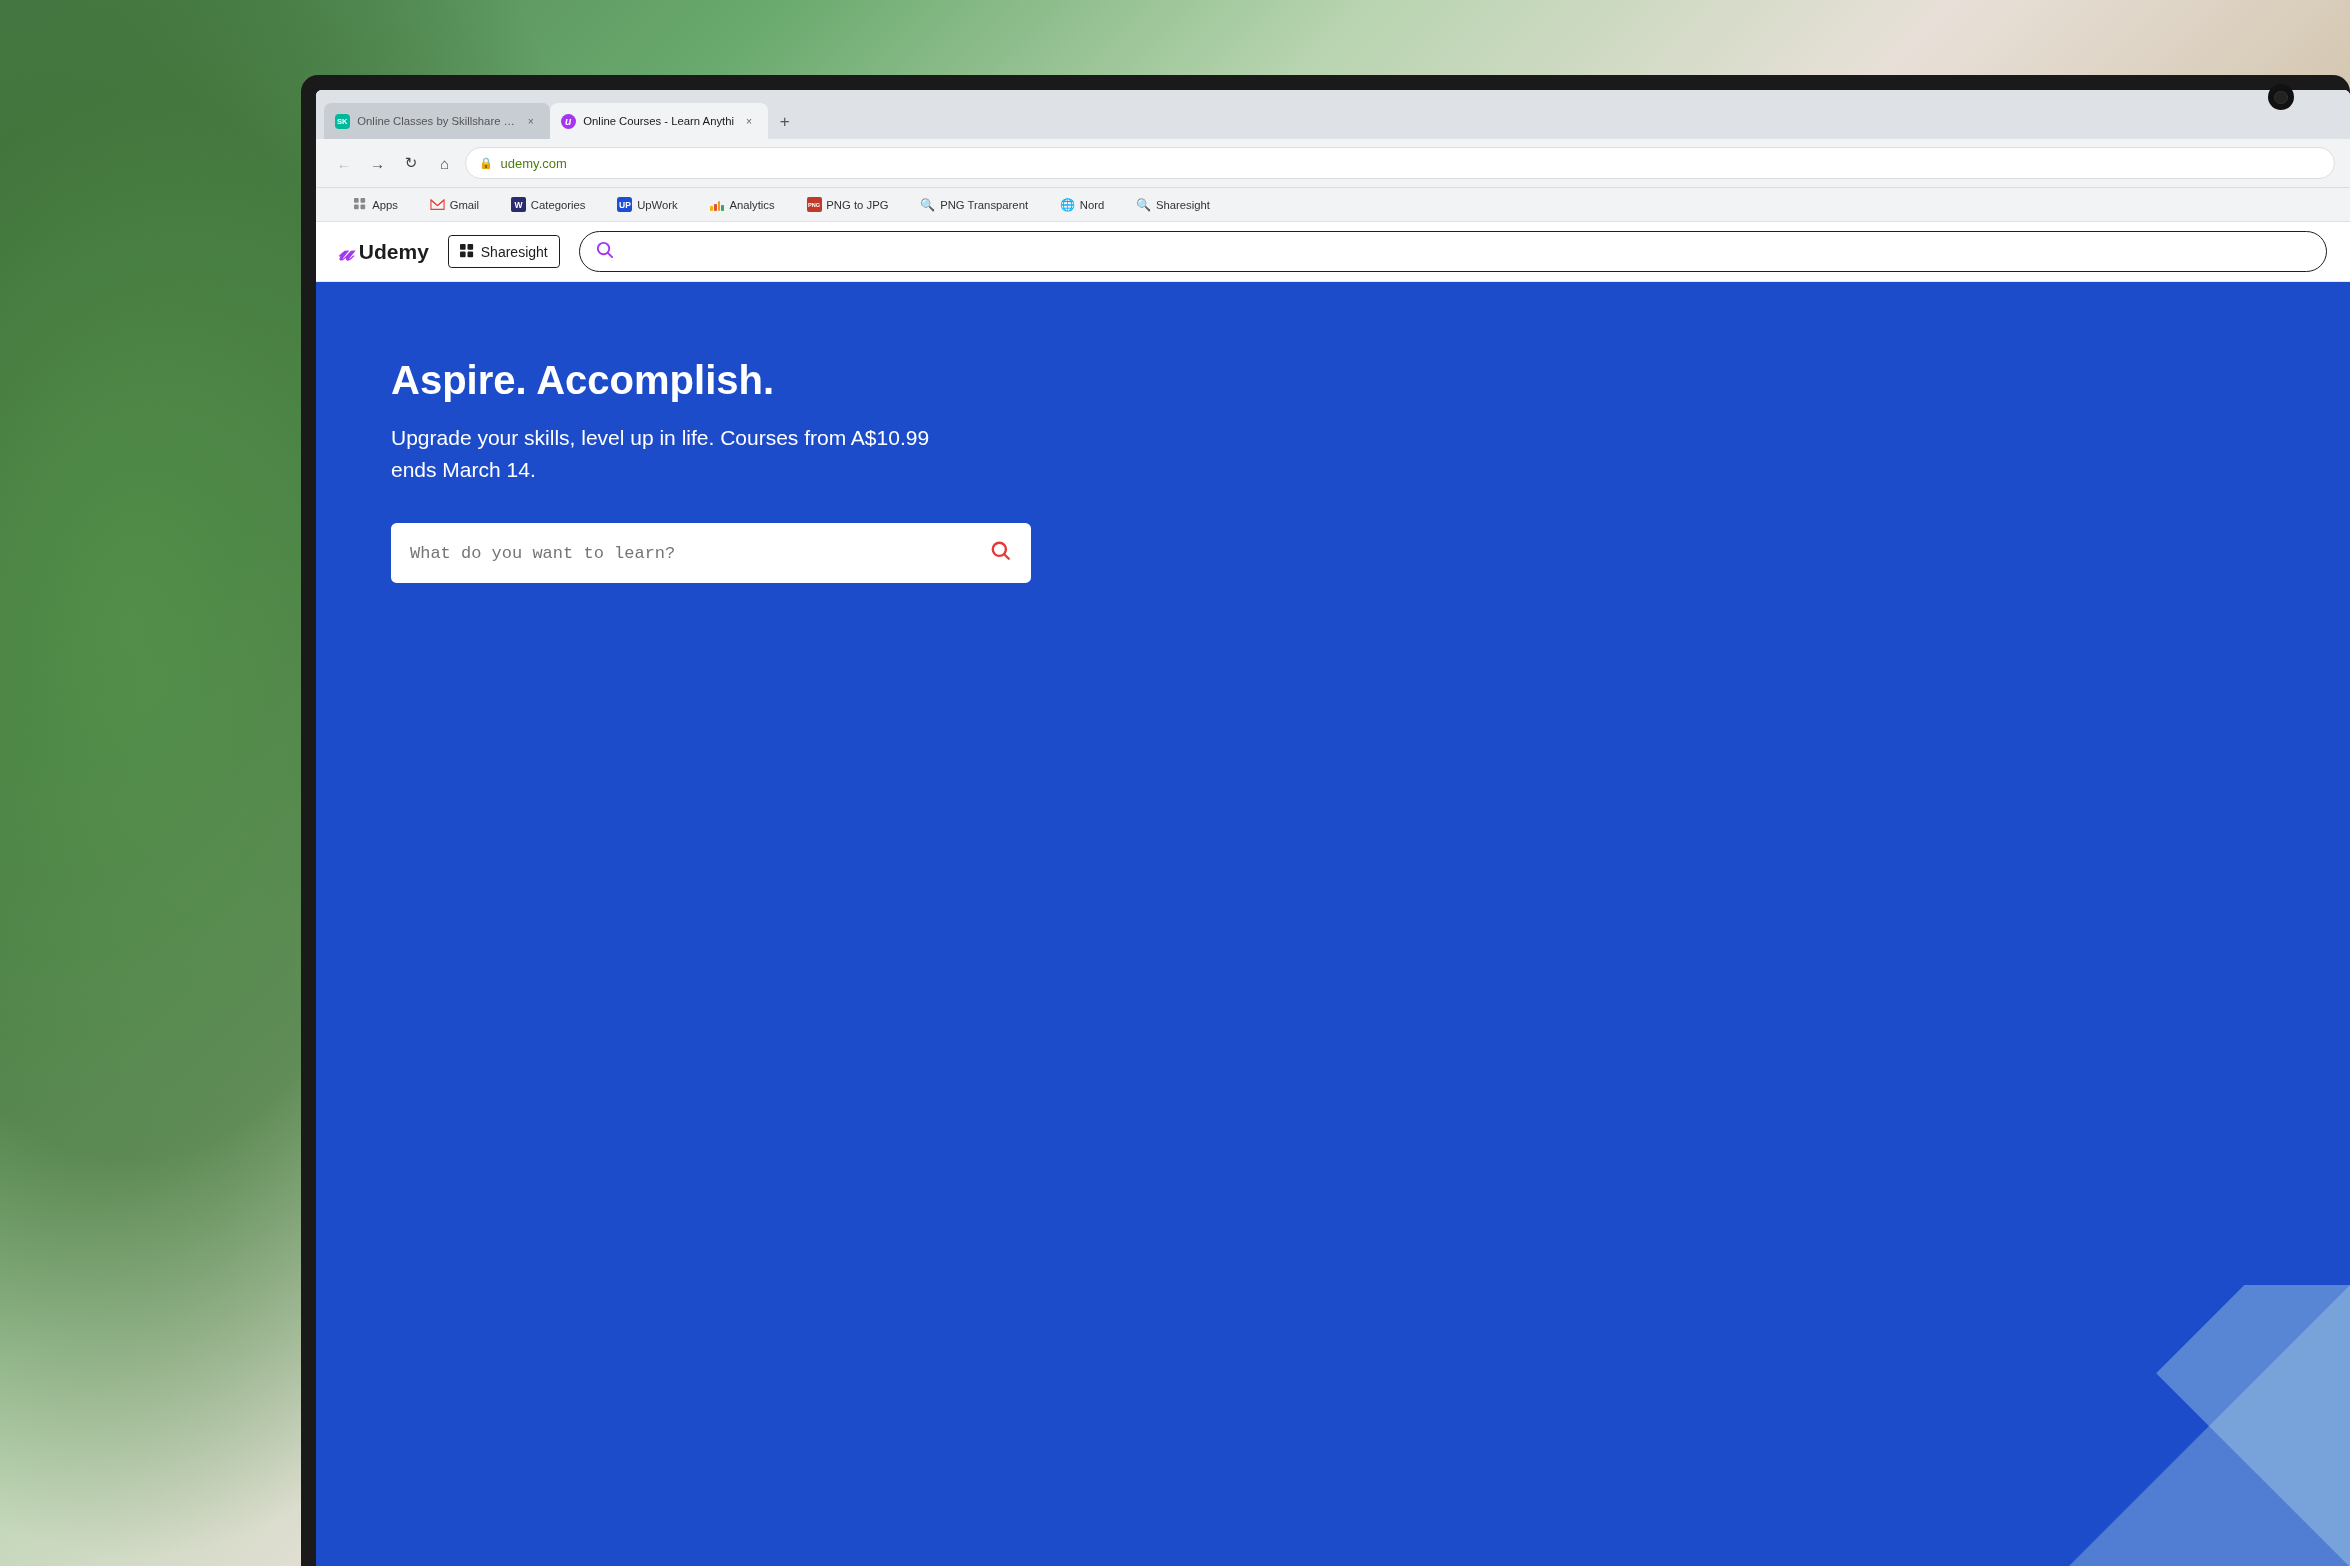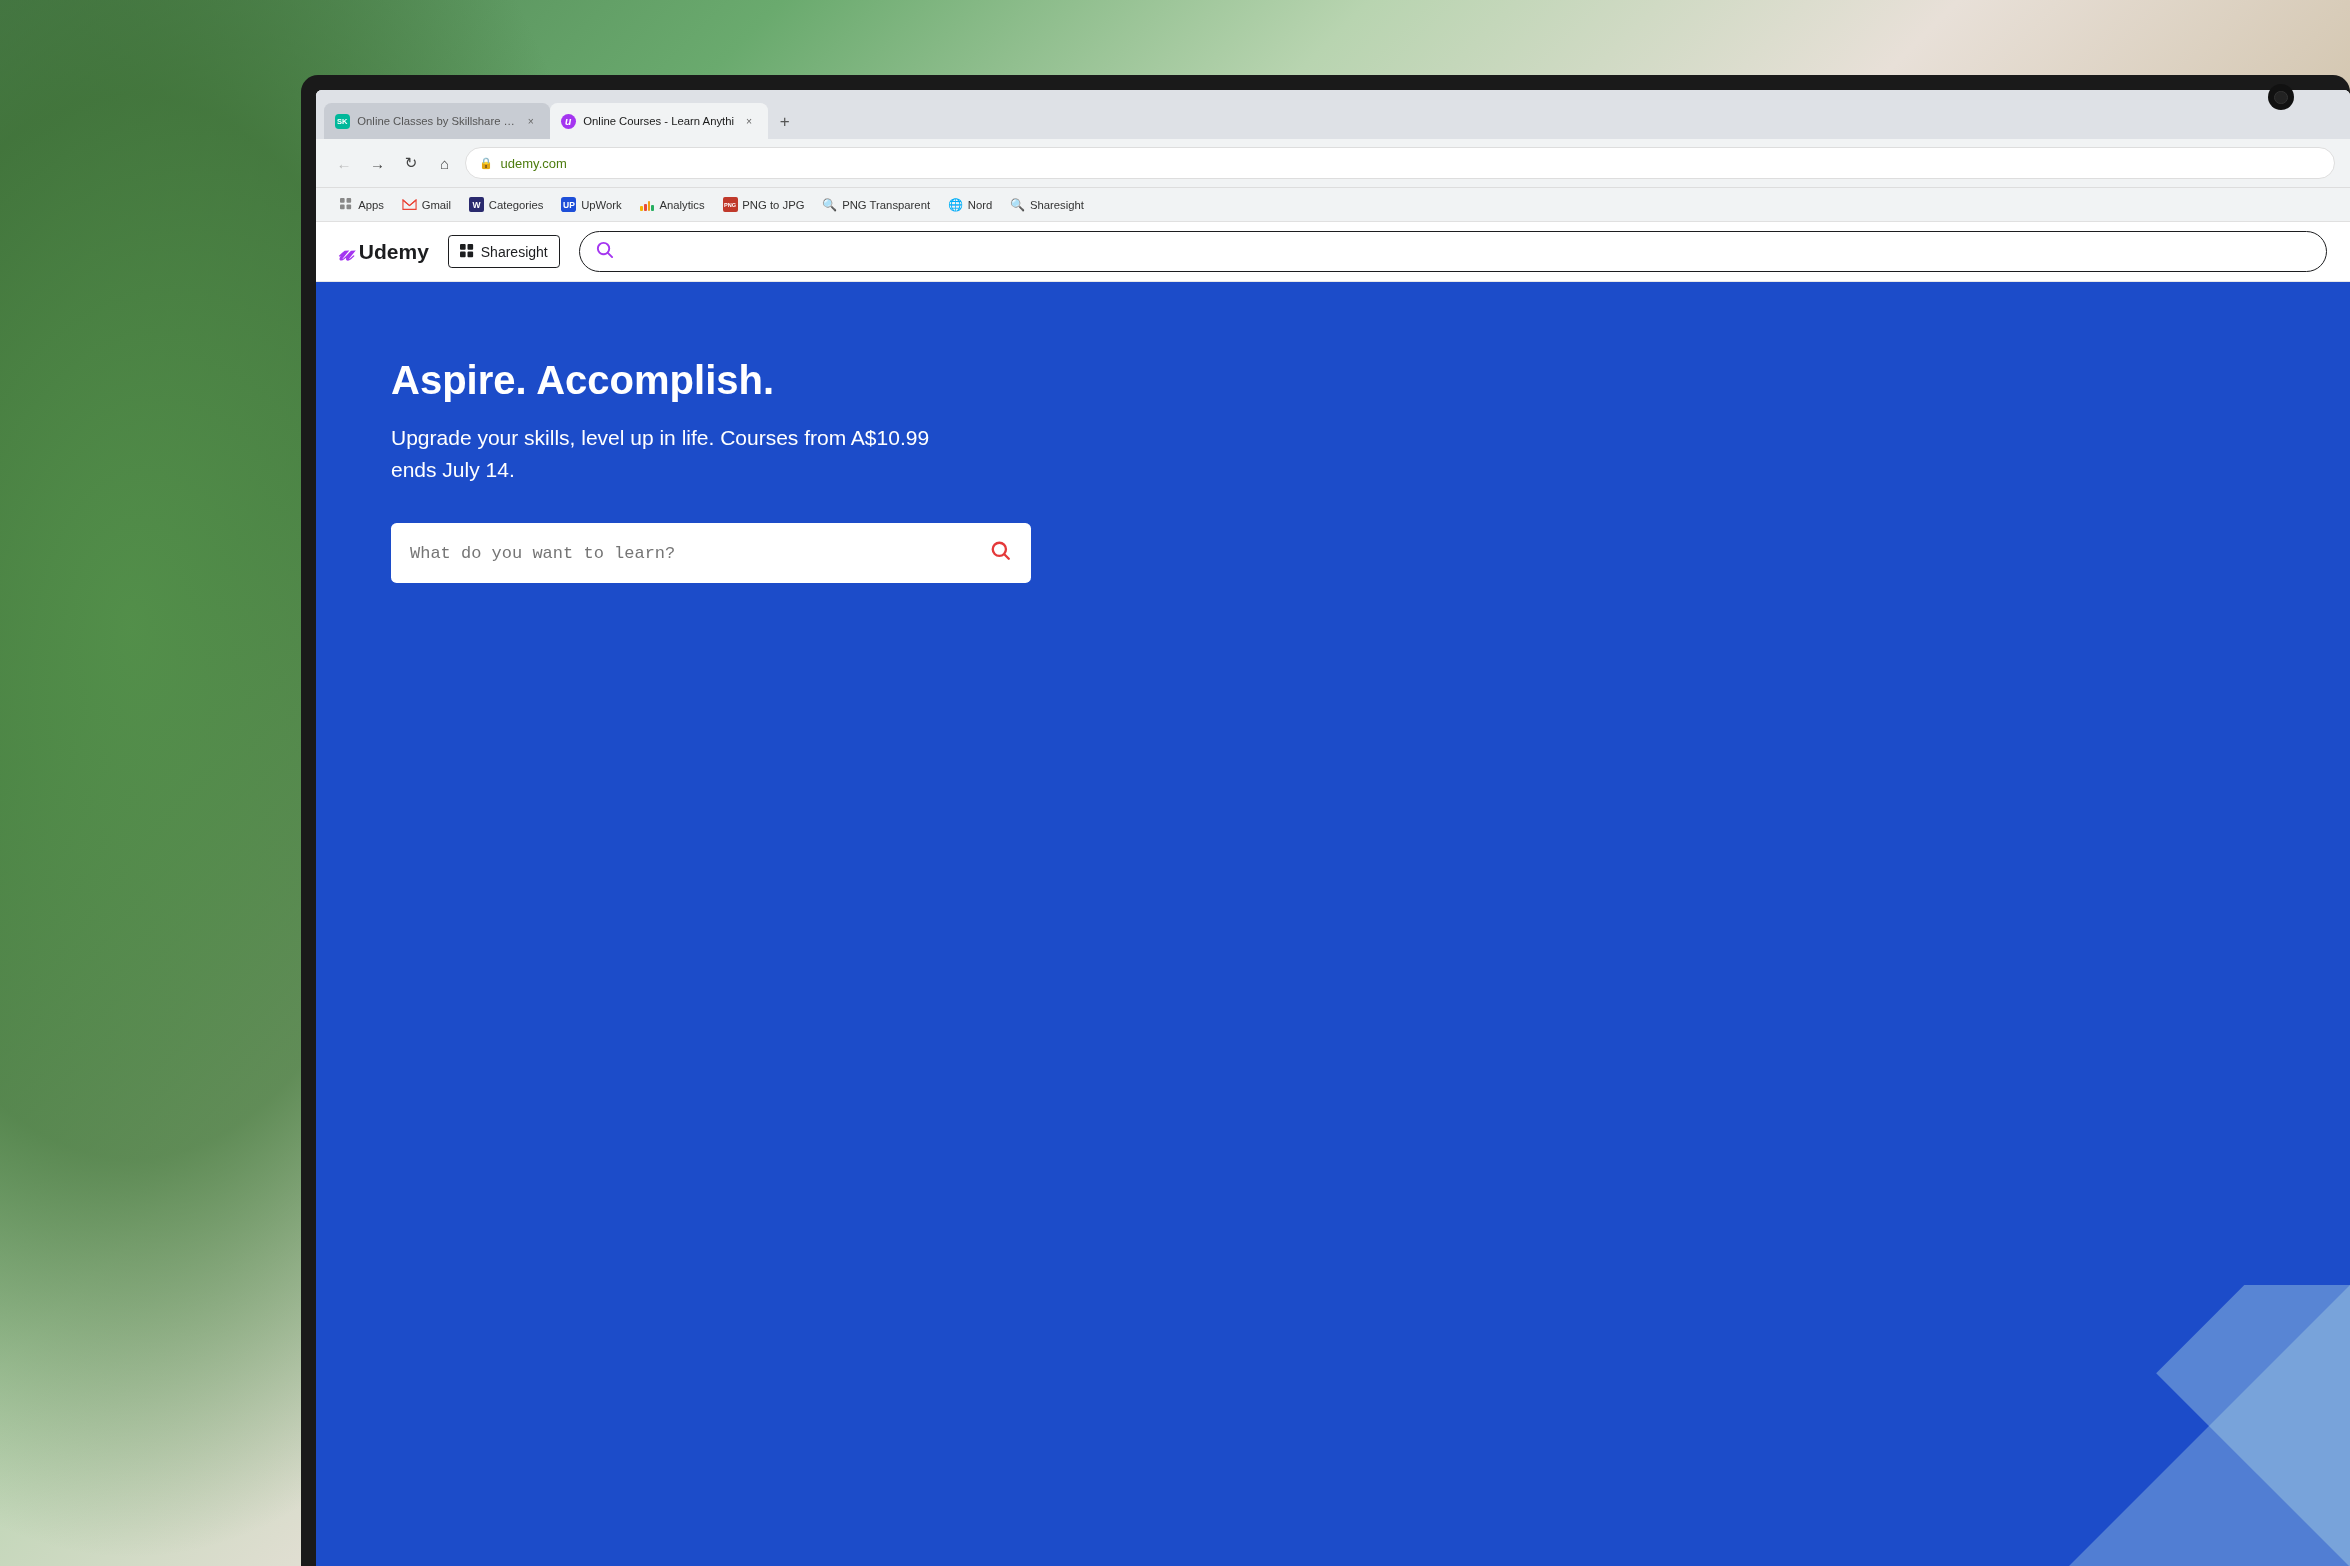--- a/index.html
+++ b/index.html
@@ -209,22 +209,22 @@
       font-size: 13px;
       color: #4d7c0f;
     }
 
     
     .bookmarks-bar {
       background: #f1f3f4;
       height: 34px;
       display: flex;
       align-items: center;
-      padding: 0 15px;
-      gap: 3px;
+      padding: 0 29px;
+      gap: 17px;
       border-bottom: 0.9px solid #e0e0e0;
       overflow: hidden;
     }
 
     .bookmark-item {
       display: flex;
       align-items: center;
       gap: 4.7px;
       padding: 3.8px 7.5px;
       border-radius: 3.8px;
@@ -584,21 +584,21 @@
               <circle cx="9" cy="9" r="6" stroke="#a435f0" stroke-width="2"></circle>
               <line x1="13.5" y1="13.5" x2="18" y2="18" stroke="#a435f0" stroke-width="2" stroke-linecap="round"></line>
             </svg>
           </span>
         </div>
       </div>
 
       <div class="udemy-hero">
 
         <h1 class="hero-headline">Aspire. Accomplish.</h1>
-        <p class="hero-subtext">Upgrade your skills, level up in life. Courses from A$10.99 ends July 14.</p>
+        <p class="hero-subtext">Upgrade your skills, level up in life. Courses from A$10.99 ends March 14.</p>
 
         <div class="hero-search-bar">
           <input class="hero-search-input" type="text" placeholder="What do you want to learn?" style="">
           <span class="hero-search-icon">
             <svg width="22.6" height="22.6" viewBox="0 0 24 24" fill="none">
               <circle cx="11" cy="11" r="7" stroke="#e4393a" stroke-width="2.5"></circle>
               <line x1="16.5" y1="16.5" x2="21" y2="21" stroke="#e4393a" stroke-width="2.5" stroke-linecap="round"></line>
             </svg>
           </span>
         </div>

